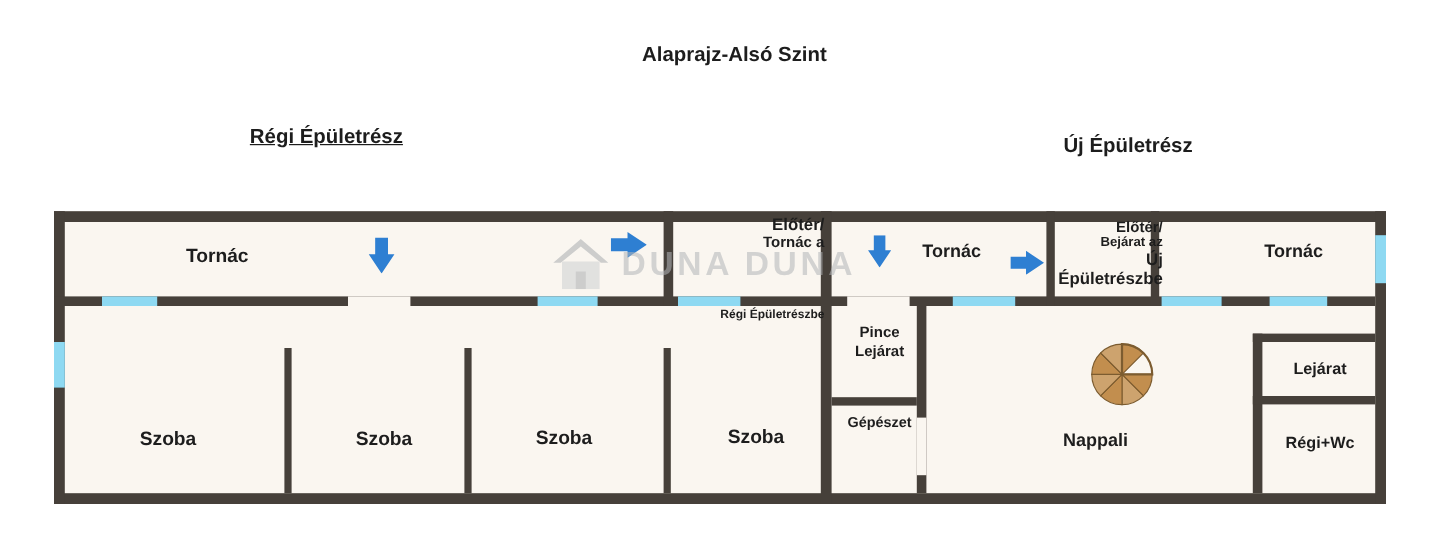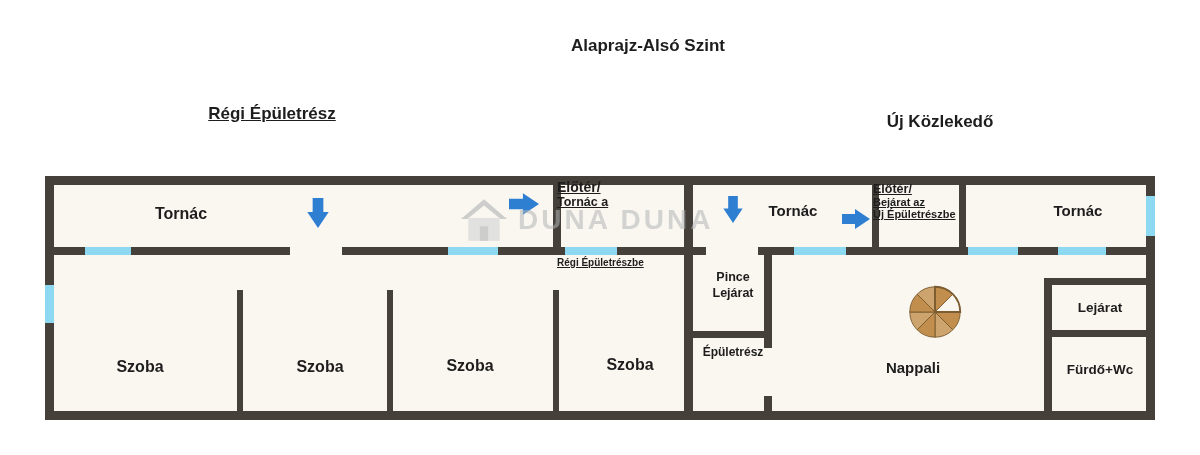--- a/index.html
+++ b/index.html
@@ -11,21 +11,21 @@
     width:1200px; height:455px; background:#ffffff; overflow:hidden;
     font-family:"Liberation Sans", sans-serif; color:var(--text); position:relative;
   }
   .stage{position:absolute; inset:0;}
   .lbl{
     position:absolute; transform:translate(-50%,-50%);
     font-weight:bold; white-space:nowrap; color:var(--text);
   }
   .blk{
     position:absolute; transform:translateX(-50%);
-    font-weight:bold; text-align:left; color:var(--text);text-decoration:underline;
+    font-weight:bold; text-align:right; color:var(--text);
   }
   .floor{position:absolute; background:var(--floor);}
   .wall{position:absolute; background:var(--wall);}
   .window{position:absolute; background:var(--window);}
   .door{position:absolute; background:var(--floor);}
   .arrow{position:absolute;}
   .arrow polygon{fill:var(--arrow);}
   .stair-f{fill:var(--stair_fill); stroke:var(--stair_line);}
   .stair-f.alt{fill-opacity:.8;}
   .stair-l{stroke:var(--stair_line); fill:none;}
@@ -38,23 +38,23 @@
     white-space:nowrap;
   }
   .wm-dark{fill:#a9adb0;}
   .wm-light{fill:#cdd0d2;}
 </style>
 </head>
 <body>
 
 <div class="stage">
 
-  <div class="lbl" style="left:648px; top:46px; font-size:17px;">Alaprajz-Alsó Szint</div>
+  <div class="lbl" style="left:612px; top:46px; font-size:17px;">Alaprajz-Alsó Szint</div>
   <div class="lbl" style="left:272px; top:114px; font-size:17px;text-decoration:underline;">Régi Épületrész</div>
-  <div class="lbl" style="left:940px; top:122px; font-size:17px;">Új Közlekedő</div>
+  <div class="lbl" style="left:940px; top:122px; font-size:17px;">Új Épületrész</div>
 
   <div class="floor" style="left:45px; top:176px; width:1110px; height:244px;"></div>
 
   <div class="wall" style="left:45px; top:176px; width:1110px; height:9px;"></div>
   <div class="wall" style="left:45px; top:411px; width:1110px; height:9px;"></div>
   <div class="wall" style="left:45px; top:176px; width:9px; height:244px;"></div>
   <div class="wall" style="left:1146px; top:176px; width:9px; height:244px;"></div>
   <div class="wall" style="left:45px; top:247px; width:1101px; height:8px;"></div>
   <div class="wall" style="left:553px; top:176px; width:8px; height:79px;"></div>
   <div class="wall" style="left:684px; top:176px; width:9px; height:244px;"></div>
@@ -90,29 +90,29 @@
   </div>
   <div class="lbl" style="left:140px; top:367px; font-size:16px;">Szoba</div>
   <div class="lbl" style="left:320px; top:367px; font-size:16px;">Szoba</div>
   <div class="lbl" style="left:470px; top:366px; font-size:16px;">Szoba</div>
   <div class="lbl" style="left:630px; top:365px; font-size:16px;">Szoba</div>
 
   <div class="lbl" style="left:793px; top:210px; font-size:15px;">Tornác</div>
   <div class="blk" style="left:921px; top:182px; font-size:12.5px; width:96px;">
     <div>Előtér/</div>
     <div style="font-size:11px;">Bejárat az</div>
-    <div style="font-size:11px;">Új Épületrészbe</div>
+    <div style="font-size:14px;">Új Épületrészbe</div>
   </div>
   <div class="lbl" style="left:1078px; top:210px; font-size:15px;">Tornác</div>
   <div class="lbl" style="left:733px; top:277px; font-size:12.5px;">Pince</div>
   <div class="lbl" style="left:733px; top:293px; font-size:12.5px;">Lejárat</div>
-  <div class="lbl" style="left:733px; top:352px; font-size:12px;">Épületrész</div>
+  <div class="lbl" style="left:733px; top:352px; font-size:12px;">Gépészet</div>
   <div class="lbl" style="left:913px; top:367px; font-size:15px;">Nappali</div>
   <div class="lbl" style="left:1100px; top:307px; font-size:13.5px;">Lejárat</div>
-  <div class="lbl" style="left:1100px; top:369px; font-size:13.5px;">Fürdő+Wc</div>
+  <div class="lbl" style="left:1100px; top:369px; font-size:13.5px;">Régi+Wc</div>
 
   <svg class="arrow" style="left:307px; top:198px;" width="22" height="30" viewBox="0 0 20 28">
     <polygon points="5,0 15,0 15,13 20,13 10,28 0,13 5,13"></polygon>
   </svg>
   <svg class="arrow" style="left:509px; top:193px;" width="30" height="22" viewBox="0 0 28 20">
     <polygon points="0,5 13,5 13,0 28,10 13,20 13,15 0,15"></polygon>
   </svg>
   <svg class="arrow" style="left:723px; top:196px;" width="20" height="27" viewBox="0 0 20 28">
     <polygon points="5,0 15,0 15,13 20,13 10,28 0,13 5,13"></polygon>
   </svg>

